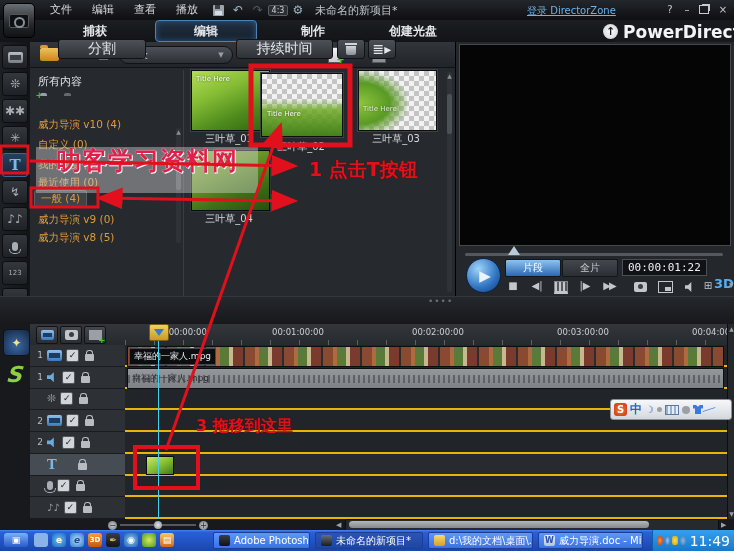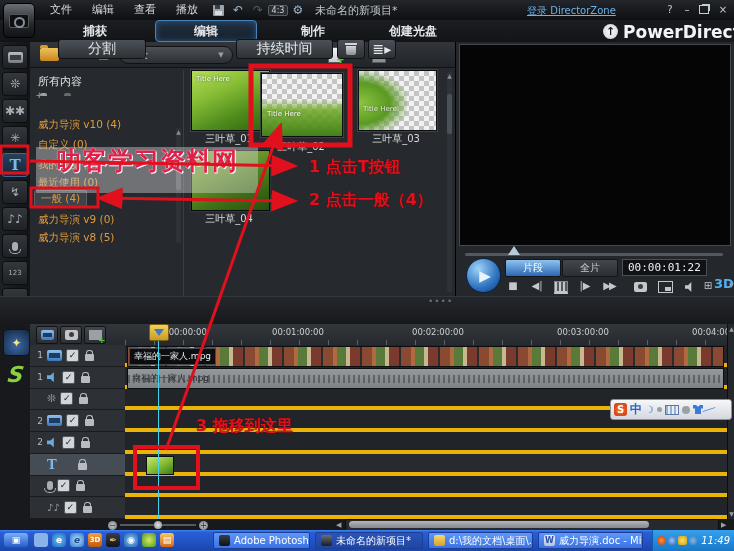--- a/index.html
+++ b/index.html
@@ -115,21 +115,21 @@
   .addtrack{width:13px;height:10px;background:#9aa0a6;position:relative;}
   .addtrack:after{content:"+";position:absolute;right:-4px;bottom:-5px;color:#4ec42a;font-weight:bold;font-size:9px;}
   .hdrcol{left:30px;top:345px;width:95px;height:174px;display:flex;flex-direction:column;}
   .hdr-row{flex:1;display:flex;align-items:center;gap:4px;padding-left:5px;background:#2d3136;border-bottom:1px solid #191b1e;box-sizing:border-box;}
   .hdr-row.sel{background:#454c54;}
   .tnum{width:8px;text-align:right;font-size:9px;color:#b8bcc0;}
   .cb{width:11px;height:11px;background:#d2d6da;border:1px solid #55585c;border-radius:2px;color:#222;font-size:9px;line-height:10px;text-align:center;}
   .lock{width:9px;height:7px;background:#b8bcc0;border-radius:1px;position:relative;margin-top:4px;margin-left:2px;}
   .lock:before{content:"";position:absolute;left:1px;top:-4px;width:5px;height:4px;border:1.5px solid #b8bcc0;border-bottom:none;border-radius:3px 3px 0 0;}
   .cntcol{left:125px;top:345px;width:602px;height:174px;display:flex;flex-direction:column;}
-  .cnt-row{flex:1;position:relative;background:#212428;border-bottom:4px solid #eab308;box-sizing:border-box;}
+  .cnt-row{flex:1;position:relative;background:#212428;border-bottom:2px solid #eab308;box-sizing:border-box;}
   .cnt-row.sel{background:#272b30;}
   .vclip{position:absolute;left:2px;top:1px;right:3px;height:19px;background:repeating-linear-gradient(90deg,#8a4a32 0 10px,#b06a40 10px 14px,#5a7a3a 14px 23px,#c8b890 23px 27px,#7a3a2e 27px 37px,#2a2c2e 37px 39px);border:1px solid #0c0e10;}
   .clip-label{position:absolute;left:1px;top:1px;background:#0b0d0f;border:1px solid #45494e;color:#e8ecef;font-size:9px;padding:1px 4px;white-space:nowrap;}
   .aclip{position:absolute;left:2px;top:1px;right:3px;height:19px;background:linear-gradient(#94989c,#7e8286);border:1px solid #0c0e10;}
   .aclip .wave{position:absolute;left:0;right:0;top:6px;height:8px;background:repeating-linear-gradient(90deg,rgba(60,62,66,.55) 0 2px,rgba(60,62,66,0) 2px 5px);}
   .aclip-label{position:absolute;left:4px;top:3px;font-size:9px;color:#2c2e31;white-space:nowrap;}
   .titleclip{position:absolute;left:21px;top:2px;width:26px;height:17px;background:linear-gradient(150deg,#c8e870 0%,#86bd35 50%,#3f7a18 100%);border:1px solid #0c0e10;}
   .playhead{left:158px;top:333px;width:1px;height:186px;background:#45d2ec;z-index:15;}
   .ph-marker{left:149px;top:324px;width:18px;height:15px;background:linear-gradient(#f0d25a,#c89a28);border:1px solid #7a5c12;border-radius:2px;z-index:16;display:flex;align-items:center;justify-content:center;}
   .ph-marker:after{content:"";width:0;height:0;border-left:5px solid transparent;border-right:5px solid transparent;border-top:7px solid #3a78c8;}
@@ -144,28 +144,28 @@
   .hsb-ar{position:absolute;top:521px;color:#9aa0a6;font-size:7px;}
 
   
   .taskbar{left:0;top:530px;width:734px;height:21px;background:linear-gradient(#4486f4 0%,#2a5fd8 10%,#2153c4 55%,#1a46aa 100%);z-index:30;}
   .ql{position:absolute;top:3px;width:14px;height:14px;border-radius:3px;display:flex;align-items:center;justify-content:center;font-size:9px;color:#fff;font-weight:bold;}
   .task{position:absolute;top:2px;height:17px;background:linear-gradient(#5e97f8,#3a72e4);border:1px solid #1c3e96;border-radius:2px;color:#fff;font-size:10px;display:flex;align-items:center;gap:4px;padding:0 5px;overflow:hidden;white-space:nowrap;box-sizing:border-box;}
   .task.active{background:linear-gradient(#2a55b8,#1e46a2);box-shadow:inset 0 1px 2px #102а60;}
   .task .tic{width:11px;height:11px;border-radius:2px;flex:none;}
   .tray{position:absolute;right:0;top:0;width:82px;height:21px;background:linear-gradient(#35a0ee,#1878c8);border-left:1px solid #0f5da6;display:flex;align-items:center;gap:2px;padding:0 4px;box-sizing:border-box;}
   .tray-ic{width:9px;height:9px;border-radius:50%;}
-  .tray-time{color:#fff;font-size:10px;margin-left:2px;font-style:italic;}
+  .tray-time{color:#fff;font-size:14px;margin-left:2px;}
 
   
   .watermark{left:36px;top:147px;width:222px;height:46px;background:rgba(215,215,215,.42);z-index:40;text-align:center;}
   .wm1{font-size:25px;font-weight:bold;color:#e0204a;letter-spacing:1px;line-height:27px;text-shadow:0 0 1px #fff,1px 1px 0 #fff;}
   .wm2{font-size:13px;font-weight:bold;color:#1a50d8;line-height:15px;}
   .anno-svg{left:0;top:0;z-index:50;pointer-events:none;}
-  .anno-text{position:absolute;color:#e0101c;font-weight:bold;font-size:16px;z-index:55;white-space:nowrap;text-shadow:0 0 1px #600;}
+  .anno-text{position:absolute;color:#e0101c;font-weight:bold;font-size:19px;z-index:55;white-space:nowrap;text-shadow:0 0 1px #600;}
   .ime{left:610px;top:399px;width:122px;height:21px;background:linear-gradient(#f6f7f9,#d4d8de);border:1px solid #8a9098;border-radius:3px;z-index:60;display:flex;align-items:center;gap:3px;padding:0 3px;box-sizing:border-box;}
   .ime .s{width:13px;height:13px;border-radius:3px;background:radial-gradient(#f08030,#d03010);color:#fff;font-size:10px;font-weight:bold;text-align:center;line-height:13px;}
   .ime .zh{color:#2a66c8;font-weight:bold;font-size:12px;}
   .ime .ic{color:#2a66c8;font-size:10px;}
   .ime .kb{width:12px;height:8px;border:1px solid #5a78a8;background:repeating-linear-gradient(90deg,#9ab0d0 0 2px,#e8eef6 2px 4px);}
   .ime .pr{width:8px;height:8px;border-radius:50%;background:#9aa0a6;}
   .ime .sh{width:10px;height:9px;background:#3a7ad8;clip-path:polygon(0 0,30% 0,50% 20%,70% 0,100% 0,100% 40%,80% 40%,80% 100%,20% 100%,20% 40%,0 40%);}
   .ime .wr{color:#3a7ad8;font-size:10px;font-weight:bold;transform:rotate(45deg);}
 </style>
 </head>
@@ -475,21 +475,20 @@
     </defs>
     <rect x="1" y="146" width="27" height="27" fill="none" stroke="#e0101c" stroke-width="3"></rect>
     <rect x="31" y="188" width="67" height="19" fill="none" stroke="#e0101c" stroke-width="3"></rect>
     <rect x="251" y="66" width="99" height="79" fill="none" stroke="#e0101c" stroke-width="5"></rect>
     <rect x="135" y="447" width="63" height="41" fill="none" stroke="#e0101c" stroke-width="4"></rect>
     <line x1="30" y1="161" x2="293" y2="166" stroke="#e0101c" stroke-width="3" marker-end="url(#arr)"></line>
     <line x1="101" y1="198" x2="293" y2="201" stroke="#e0101c" stroke-width="3" marker-start="url(#arr)" marker-end="url(#arr)"></line>
     <line x1="166" y1="450" x2="280" y2="127" stroke="#e0101c" stroke-width="3" marker-end="url(#arr)"></line>
   </svg>
   <span class="anno-text" style="left:309px;top:157px">1  点击T按钮</span>
-  <span class="anno-text" style="left:309px;top:190px">2  点击一般（4）</span>
   <span class="anno-text" style="left:196px;top:416px;font-size:16px">3  拖移到这里</span>
 
   
   <div class="a ime">
     <span class="s">S</span>
     <span class="zh">中</span>
     <span class="ic">☽</span>
     <span class="pr" style="width:5px;height:5px"></span>
     <span class="kb"></span>
     <span class="pr"></span>

